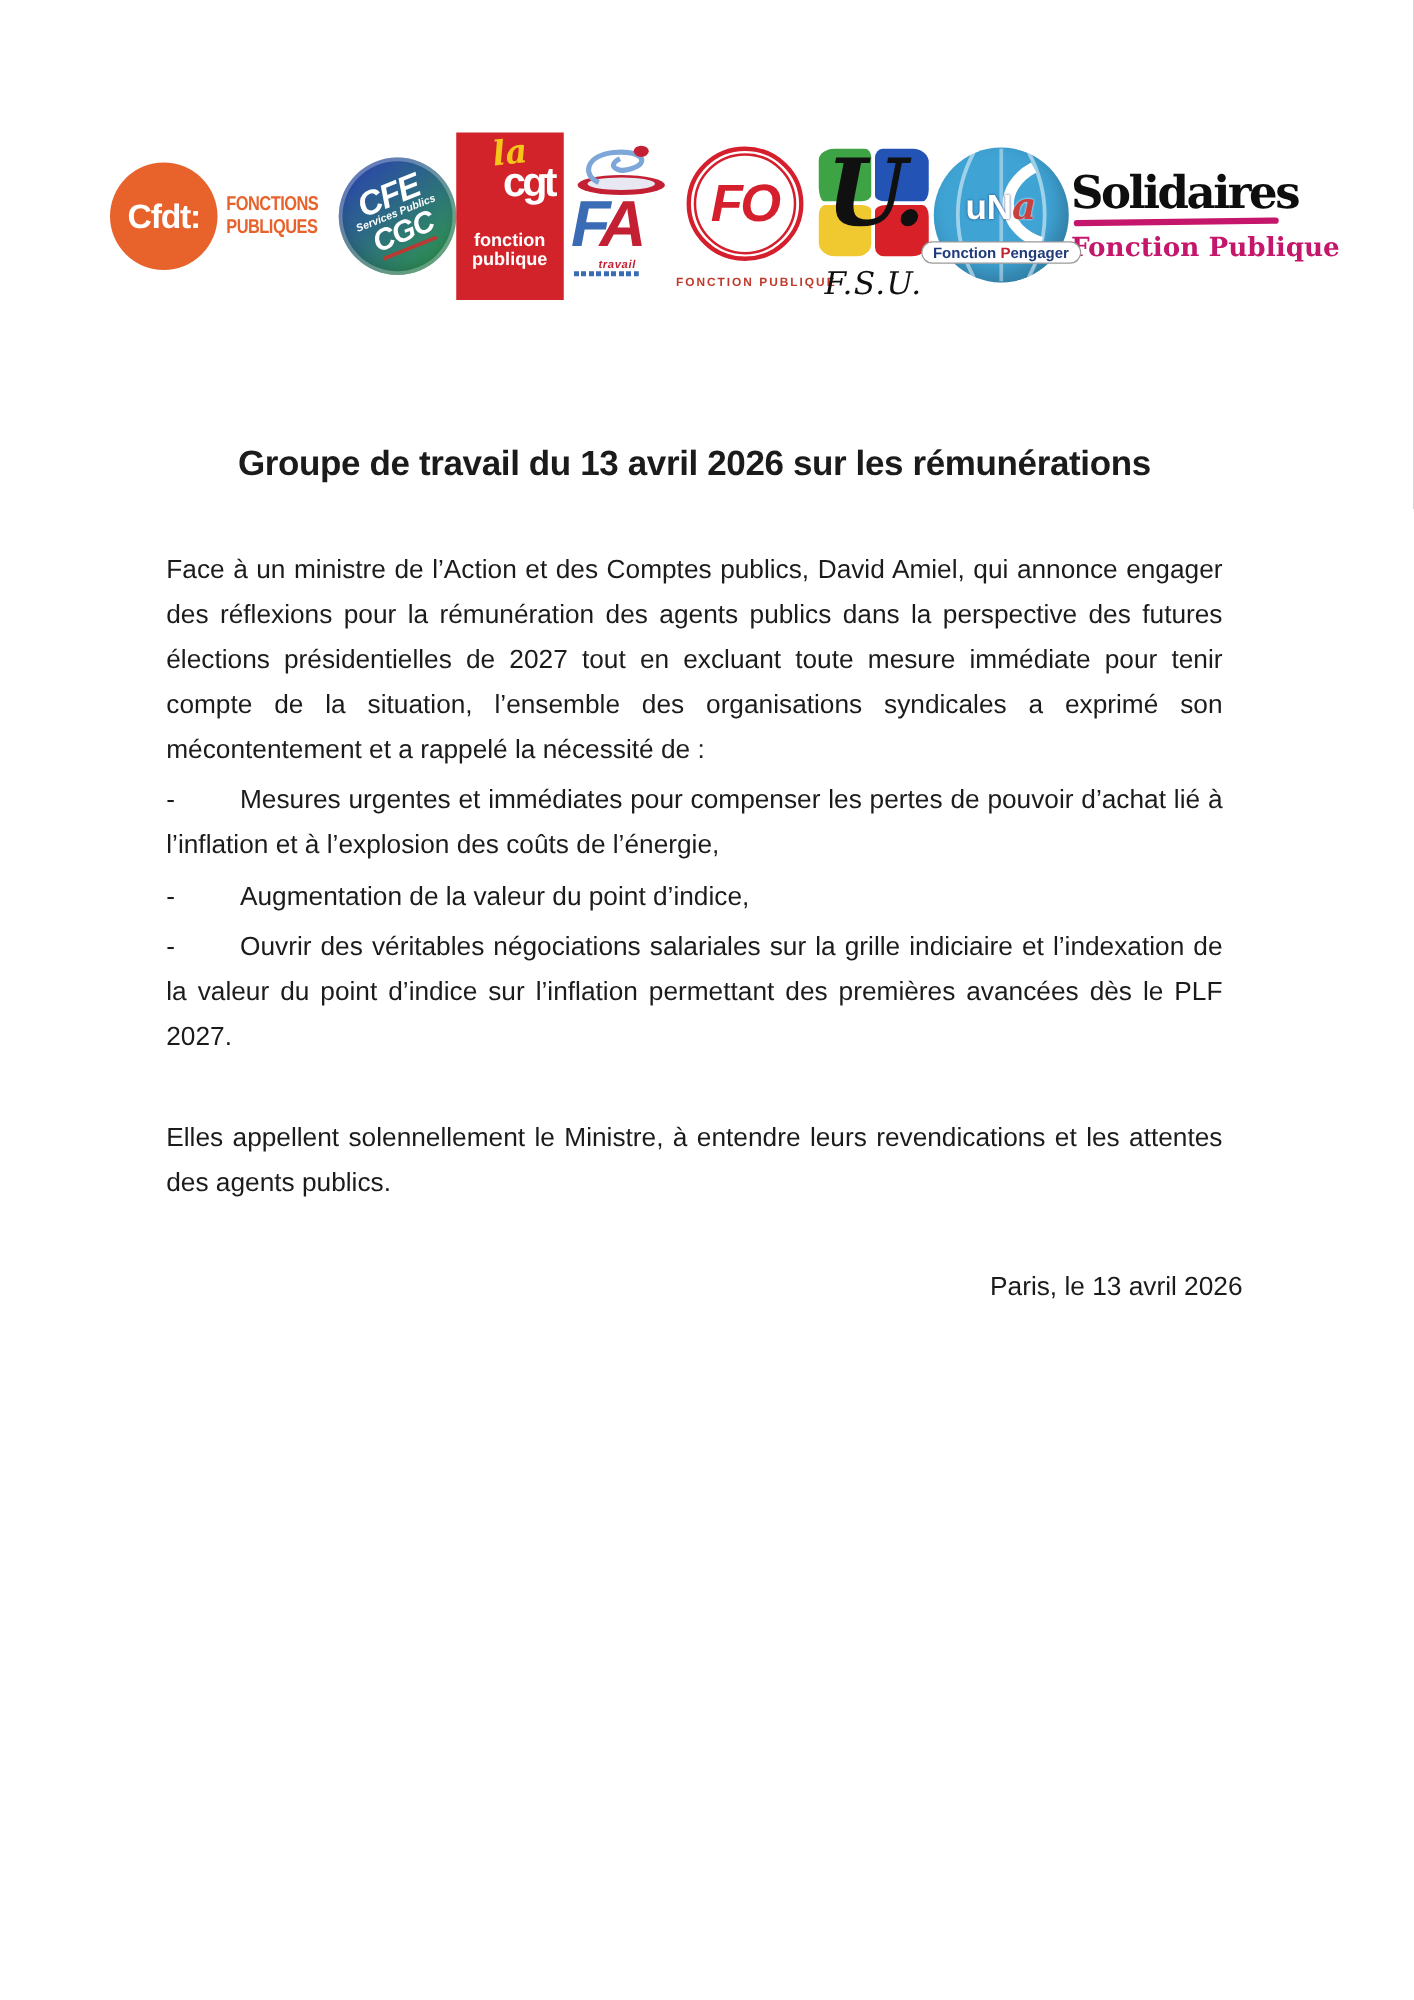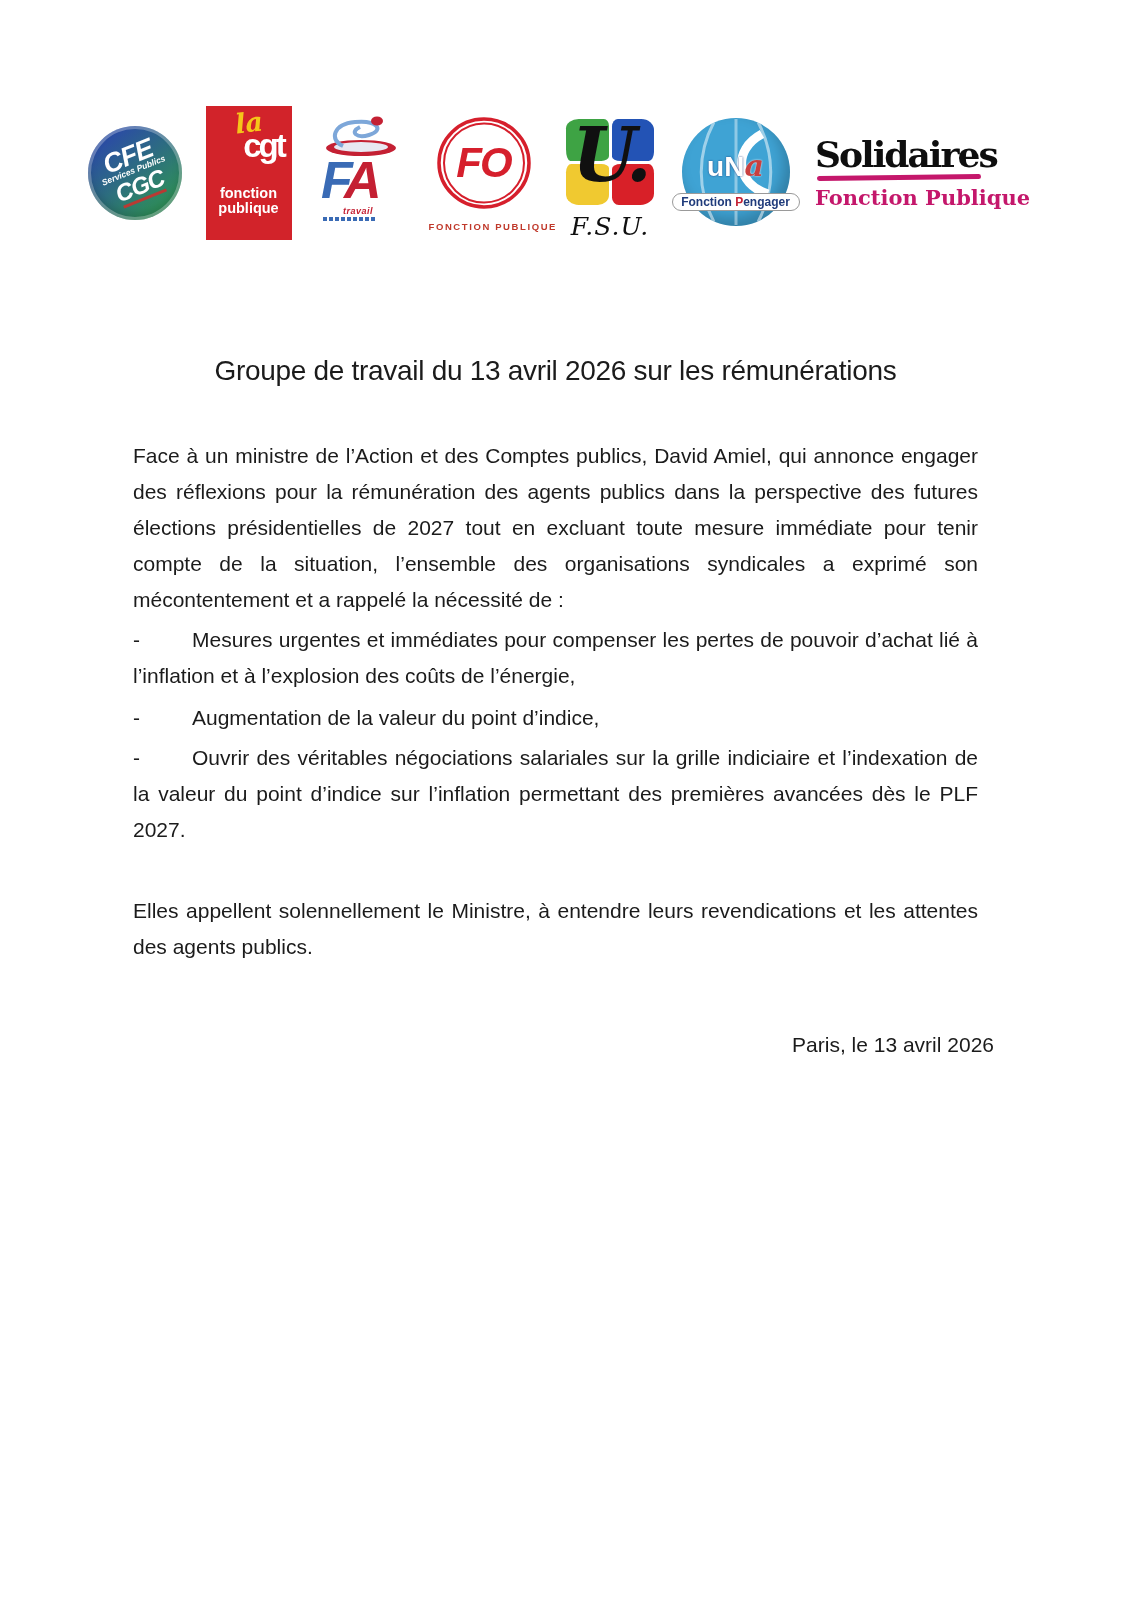--- a/index.html
+++ b/index.html
@@ -94,40 +94,49 @@
   
   .logo-sol { text-align:center; width:168px; }
   .sol-main { font-family:"DejaVu Serif", serif; font-weight:bold; font-size:36px;
     line-height:34px; color:#0e0e0e; letter-spacing:-2px; white-space:nowrap; }
   .sol-line { height:5px; background:#C4176B; margin:4px 2px 5px; border-radius:3px;
     transform:rotate(-0.7deg); }
   .sol-sub { color:#C4176B; font-family:"DejaVu Serif", serif; font-weight:bold; font-size:21px; white-space:nowrap; }
 
   
   .doc-title { position:absolute; top:336px; left:133px; width:845px; text-align:center;
-    font-size:28px; font-weight:normal; letter-spacing:-0.3px; }
+    font-size:28px; font-weight:bold; letter-spacing:-0.3px; }
   .doc-body { position:absolute; top:438px; left:133px; width:845px;
     font-size:21px; line-height:36px; text-align:justify; }
   .lead { font-weight:bold; margin:0 0 53px 0; }
   .para { margin:0; }
   .p1 { margin-bottom:4px; }
   .bullet { margin:0 0 6px 0; }
   .bullet .tab { display:inline-block; width:52px; }
   .b2 { margin-bottom:4px; }
   .b3 { margin-bottom:45px; }
-  .p2 { margin-bottom:62px; }
+  .p2 { margin-bottom:47px; }
   .dateline { text-align:right; margin-right:-16px; }
 </style>
 </head>
 <body>
 
 <div class="page">
 
   <div class="logo-band">
 
+    <div class="logo logo-cfdt">
+      <div class="cfdt-circle">
+        <span>Cfdt:</span>
+      </div>
+      <div class="cfdt-label">
+        <span>FONCTIONS</span><br>
+        <span>PUBLIQUES</span>
+      </div>
+    </div>
 
     <div class="logo cfe-circle">
       <div class="cfe-rot">
         <div class="cfe-line1">CFE</div>
         <div class="cfe-line2">Services Publics</div>
         <div class="cfe-line3">CGC</div>
         <div class="cfe-underline"></div>
       </div>
     </div>
 

